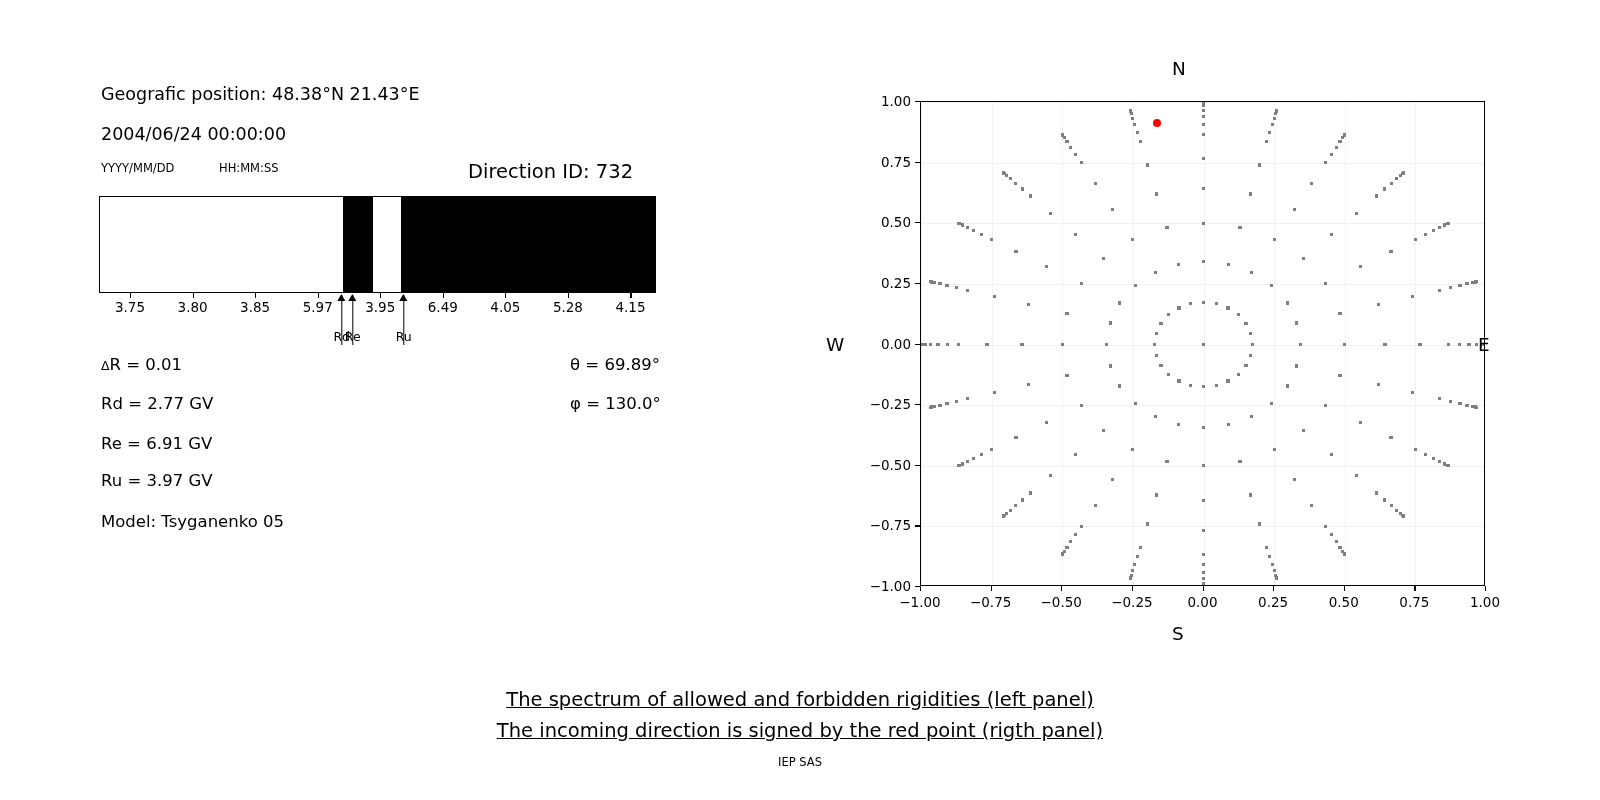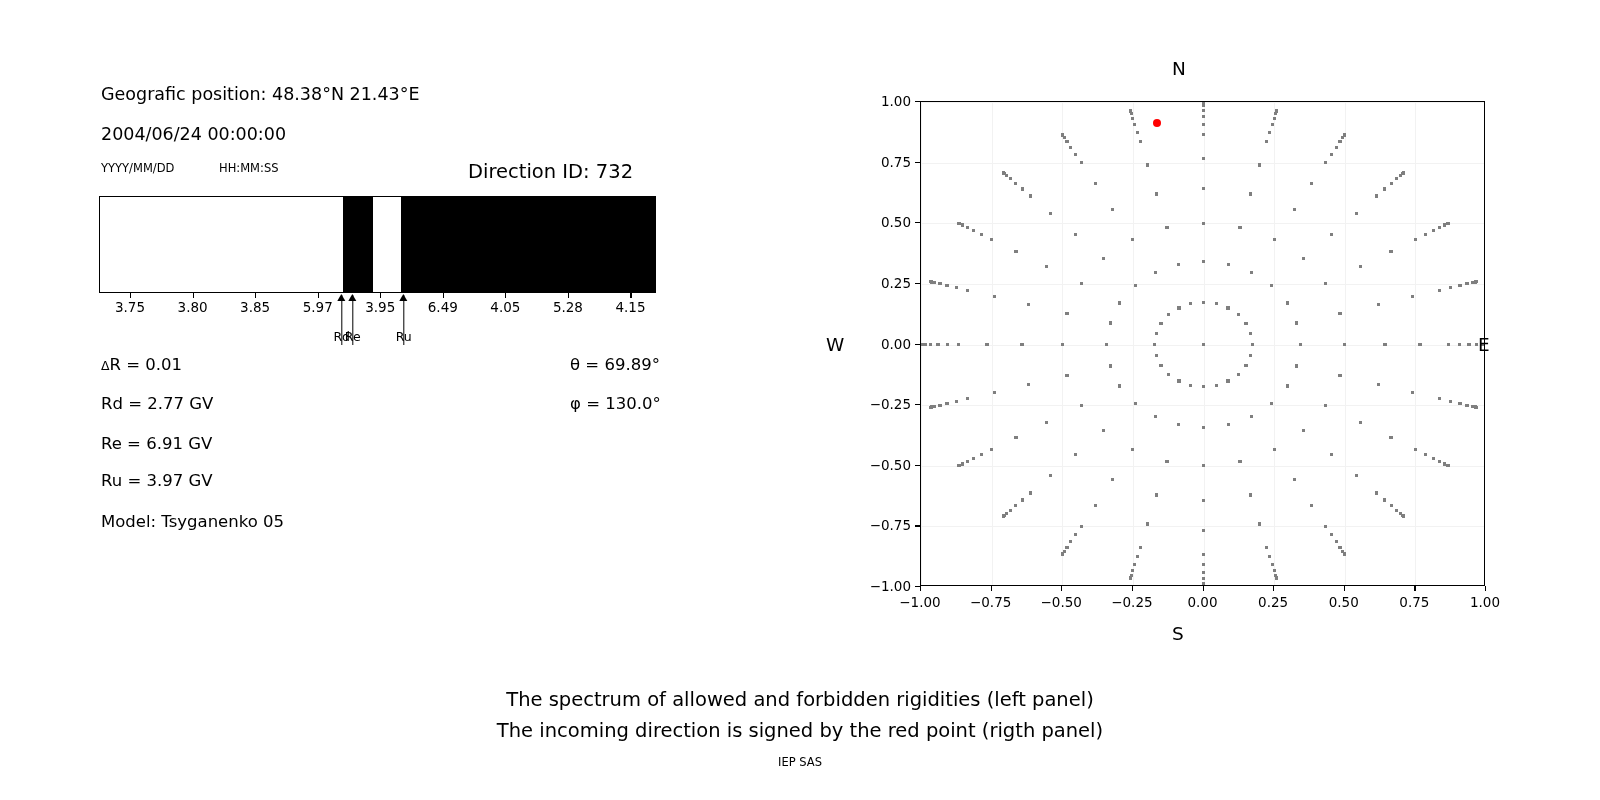--- a/index.html
+++ b/index.html
@@ -196,20 +196,21 @@
     white-space: nowrap;
   }
 
   
   .caption-line {
     position: absolute;
     width: 100%;
     text-align: center;
     font-size: 19.5px;
     white-space: nowrap;
+    text-decoration: underline;
   }
   #footer-text {
     position: absolute;
     width: 100%;
     text-align: center;
     top: 755px;
     font-size: 11.5px;
   }
 </style>
 </head>

